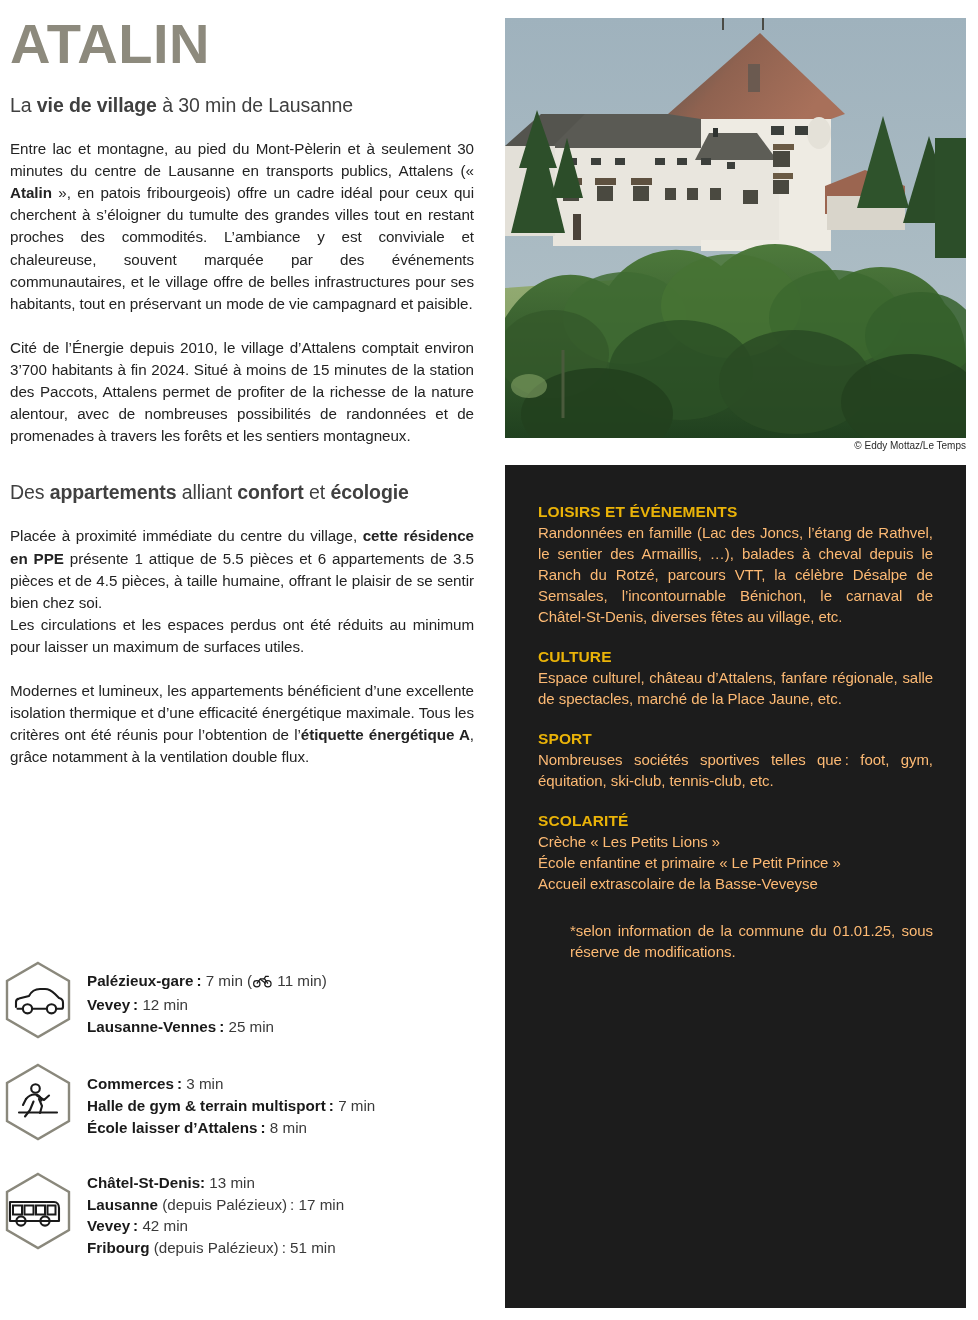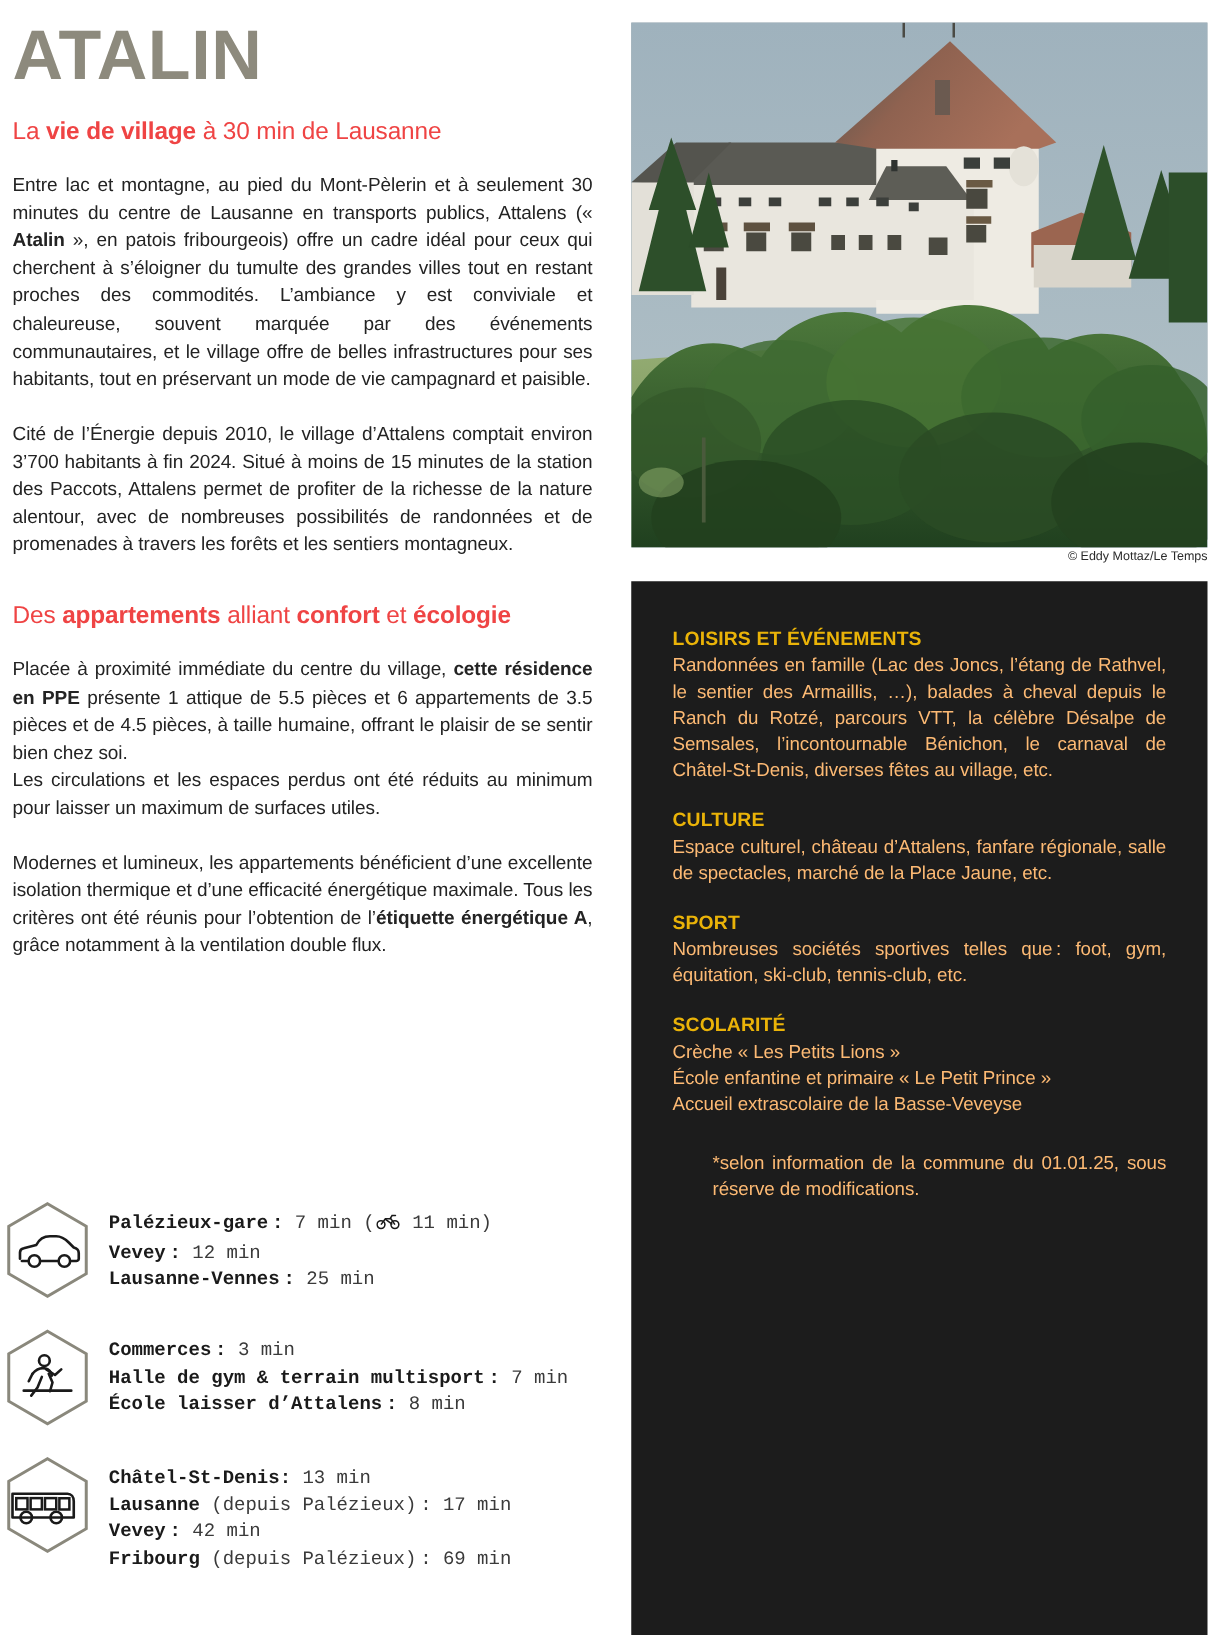--- a/index.html
+++ b/index.html
@@ -30,21 +30,21 @@
     font-weight: bold;
     letter-spacing: 0.5px;
     color: #8d8a7d;
     margin: 16px 0 0 2px;
     line-height: 1.0;
   }
 
   .section-head {
     font-size: 19.5px;
     font-weight: normal;
-    color: #ef4444;
+    color: #404040;
     margin: 0 0 6px 2px;
     letter-spacing: -0.1px;
   }
   .section-head b { font-weight: bold; }
 
   .body-par {
     font-size: 15.2px;
     line-height: 1.455;
     color: #232323;
     text-align: justify;
@@ -60,23 +60,22 @@
 
   
   #poi-list {
     position: absolute;
     left: 2px;
     top: 960px;
     width: 476px;
   }
   .poi-row {
     display: flex;
-    align-items: flex-start;
+    align-items: center;
     margin-bottom: 22px;
-    font-family: Liberation Mono, monospace;
   }
   .poi-icon {
     width: 72px;
     height: 80px;
     flex: 0 0 72px;
     position: relative;
   }
   .poi-icon svg { display: block; }
   .poi-lines {
     padding-top: 8px;
@@ -249,21 +248,21 @@
         <rect x="34" y="34.5" width="9" height="9" fill="none" stroke="#1a1a1a" stroke-width="2"></rect>
         <path d="M45.5 34.5 L53.5 34.5 L53.5 43.5 L45.5 43.5 Z" fill="none" stroke="#1a1a1a" stroke-width="2"></path>
         <circle cx="19" cy="50" r="4.6" fill="none" stroke="#1a1a1a" stroke-width="2.1"></circle>
         <circle cx="43" cy="50" r="4.6" fill="none" stroke="#1a1a1a" stroke-width="2.1"></circle>
       </svg>
     </div>
     <div class="poi-lines">
       <div class="ln"><b>Châtel-St-Denis:</b><span> 13 min</span></div>
       <div class="ln"><b>Lausanne</b><span> (depuis Palézieux) : 17 min</span></div>
       <div class="ln"><b>Vevey :</b><span> 42 min</span></div>
-      <div class="ln"><b>Fribourg</b><span> (depuis Palézieux) : 69 min</span></div>
+      <div class="ln"><b>Fribourg</b><span> (depuis Palézieux) : 51 min</span></div>
     </div>
   </div>
 </div>
 
 <figure id="photo-figure" style="margin:0;">
   <div id="photo">
     <svg width="461" height="420" viewBox="0 0 461 420" preserveAspectRatio="none">
       <defs>
         <linearGradient id="sky" x1="0" y1="0" x2="0" y2="1">
           <stop offset="0%" stop-color="#9fb2bd"></stop>

